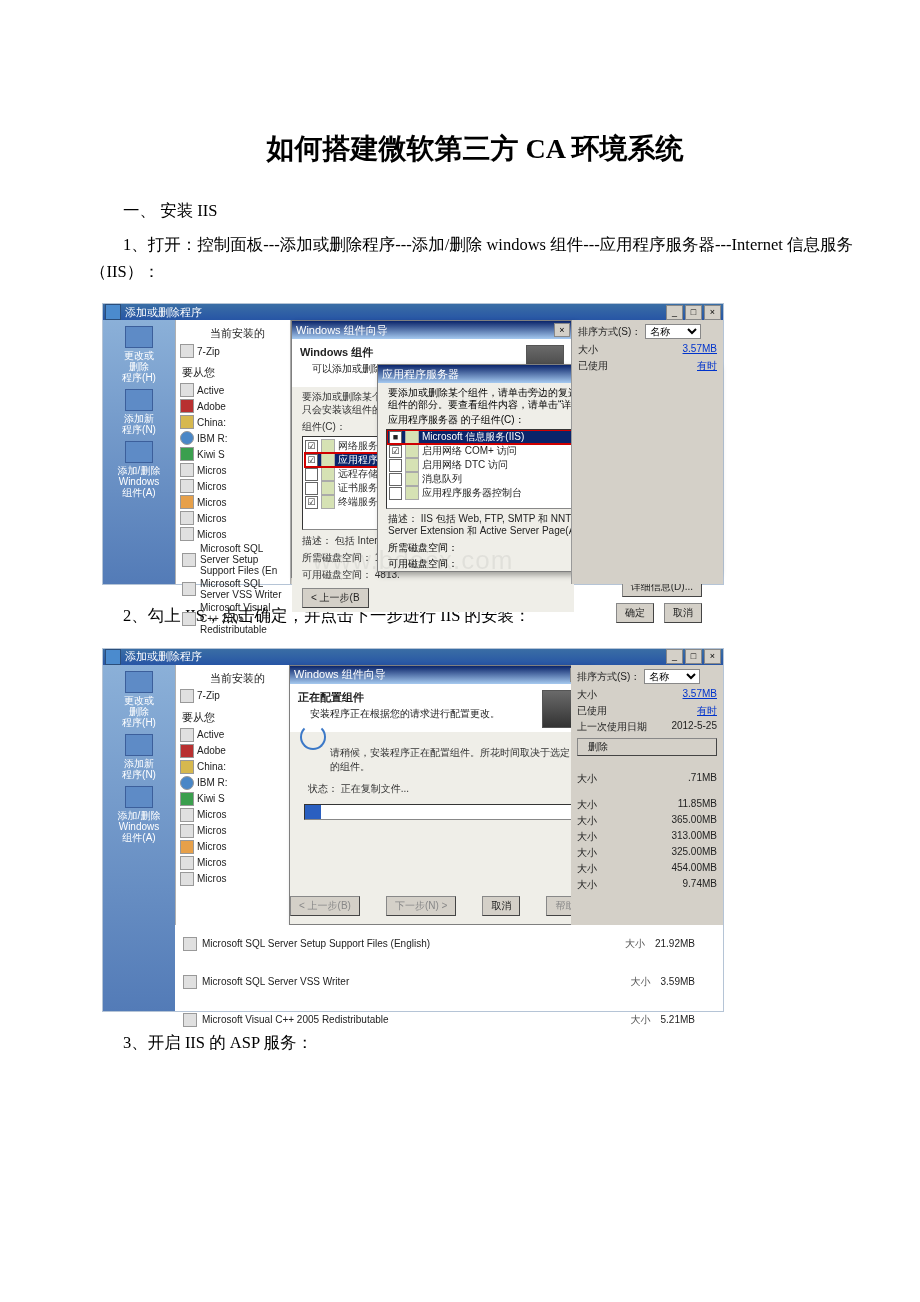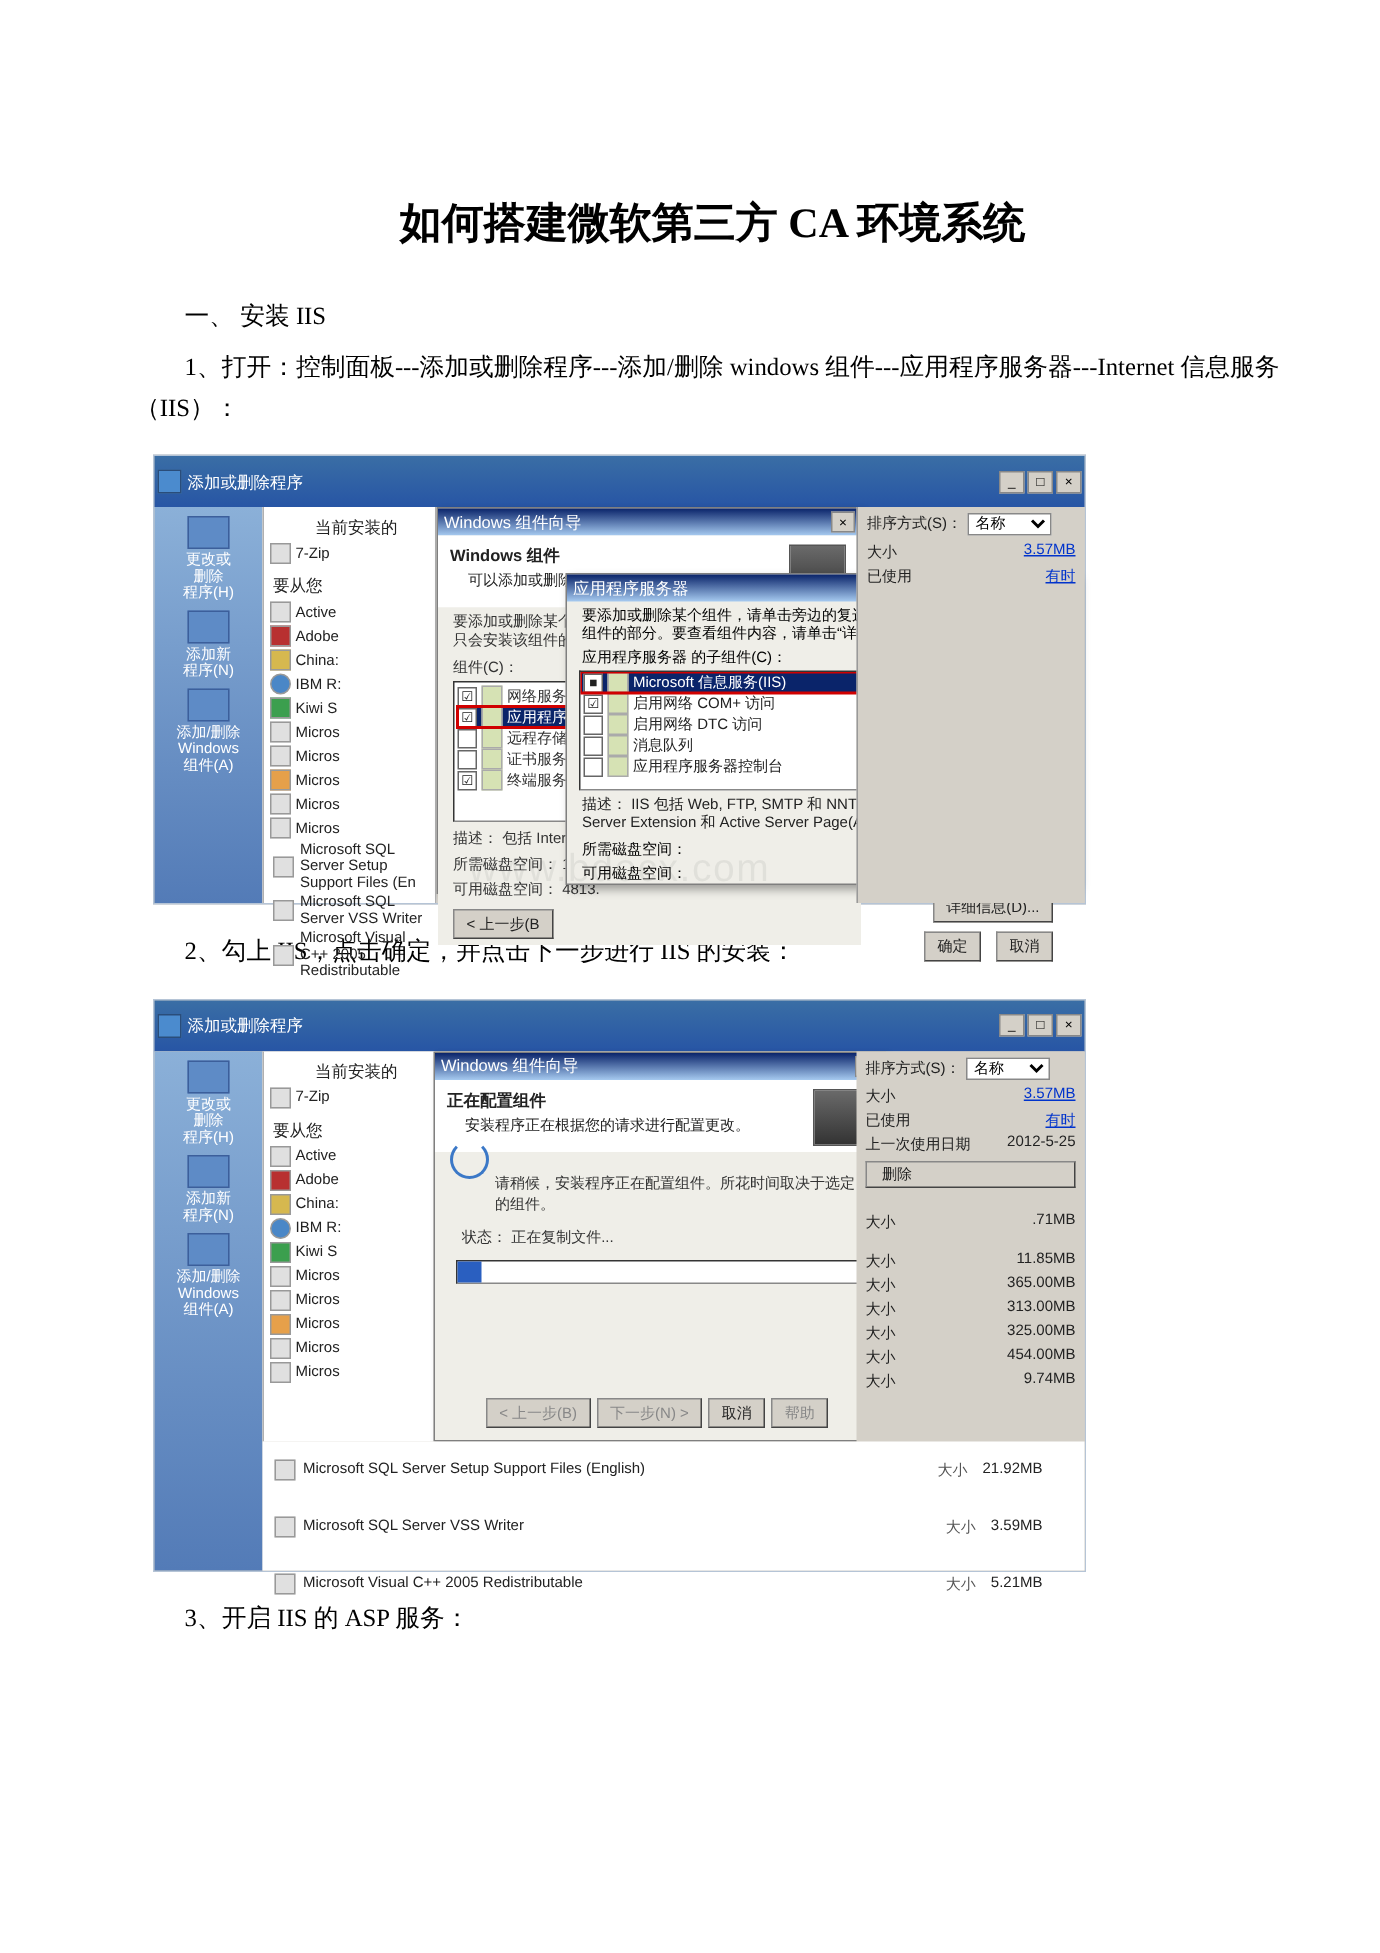--- a/index.html
+++ b/index.html
@@ -2,21 +2,21 @@
 <html><head>
 <meta charset="utf-8">
 <style>
   body { margin:0; background:#fff; font-family:"SimSun","Songti SC",serif; color:#000; }
   .page { width:920px; margin:0 auto; padding:130px 60px 60px 90px; box-sizing:border-box; }
   .title { font-size:28px; font-weight:bold; text-align:center; margin-bottom:30px; }
   .para { font-size:16.5px; line-height:1.6; margin:8px 0; text-indent:2em; }
   .para.no-indent { text-indent:0; margin-left:2em; }
   
   .shot { width:620px; margin:18px 0 18px 12px; border:1px solid #b5c4d6; background:#d4d0c8; font-family:"SimSun","NSimSun","MS Sans Serif",sans-serif; font-size:11px; position:relative; }
-  .titlebar { display:flex; align-items:center; background:linear-gradient(180deg,#3a6ea5 0%,#2755a5 100%); color:#fff; height:34px; padding:0 2px; }
+  .titlebar { display:flex; align-items:center; background:linear-gradient(180deg,#3a6ea5 0%,#2755a5 100%); color:#fff; height:16px; padding:0 2px; }
   .titlebar .tb-icon { width:14px;height:14px;margin-right:4px;background:#4b8bce;border:0.5px solid #2a4d7a; display:inline-block;}
   .winctrl { margin-left:auto; display:flex; gap:2px; }
   .winctrl span { width:15px;height:13px;background:#d4d0c8;border:1px solid #888;color:#000;display:flex;align-items:center;justify-content:center;font-size:9px;line-height:1; }
   .shot-body { position:relative; height:264px; background:#d4d0c8; }
   .left-rail { position:absolute;left:0;top:0;bottom:0;width:72px;background:#7aa3d0;background:linear-gradient(180deg,#8bb0d8 0%,#537bb7 100%); display:flex;flex-direction:column;align-items:center;gap:6px;padding-top:6px;box-sizing:border-box;color:#fff;}
   .rail-item { display:flex;flex-direction:column;align-items:center;font-size:10px;text-align:center;line-height:1.1;}
   .rail-icon { width:26px;height:20px;background:#5e8bc6;border:1px solid #3c5f9b;margin-bottom:2px;}
   .programs { position:absolute;left:72px;top:0;bottom:0;width:116px;background:#fff;border-left:1px solid #b0b0b0;border-right:1px solid #b0b0b0;box-sizing:border-box;padding:4px 0;}
   .programs .hdr1{font-size:11px;padding:2px 6px;color:#222;margin-left:28px;}
   .programs .hdr2{font-size:11px;padding:6px 6px 2px;color:#222;}
@@ -51,35 +51,35 @@
   .sub-row .cico{width:12px;height:12px;margin-right:3px;background:#d6e2b4;border:0.5px solid #aaa;}
   .sub-row .sz{margin-left:auto;color:#222;}
   .sub-row.red{background:#0a246a;color:#fff;outline:2px solid #d00000;outline-offset:-1px;}
   .sub-row.red .sz{color:#fff;}
   .wiz2 .desc{font-size:10px;margin:4px 10px;line-height:1.2;color:#222;}
   .wiz2 .spc{font-size:10px;margin:2px 10px;display:flex;}
   .wiz2 .spc span:last-child{margin-left:auto;}
   .wiz2 .btns{display:flex;justify-content:flex-end;gap:6px;padding:4px 10px;}
   
   .right-pane{position:absolute;right:0;top:0;bottom:0;width:152px;background:#d4d0c8;border-left:1px solid #999;padding:4px 6px;box-sizing:border-box;font-size:10px;color:#222;}
-  .sort-row{display:flex;align-items:flex-start;margin-bottom:4px;}
+  .sort-row{display:flex;align-items:flex-end;margin-bottom:4px;}
   .sort-row select{font-size:10px;width:56px;margin-left:4px;border:1px solid #888;background:#fff;}
   .size-row{display:flex;justify-content:space-between;font-size:10px;margin:2px 0;}
   .size-row .link{color:#0033cc;text-decoration:underline;}
   .right-list-row{display:flex;justify-content:space-between;font-size:10px;margin:2px 0;}
   .delbtn{border:1px solid #888;border-right-color:#444;border-bottom-color:#444;background:#d4d0c8;font-size:10px;padding:1px 10px;margin-left:auto;display:block;margin-top:4px;}
   
   .shot2body{position:relative;height:346px;background:#d4d0c8;}
   .wiz3{position:absolute;left:186px;top:0;width:300px;height:258px;background:#efeee8;border:1px solid #7f7f7f;box-shadow:2px 2px 4px rgba(0,0,0,.3);}
   .progress-note{font-size:10px;margin:14px 18px 0 40px;color:#333;}
   .spinner{position:absolute;left:10px;top:58px;width:22px;height:22px;border:2px solid #3b78c7;border-top-color:transparent;border-radius:50%;}
   .status-line{font-size:10px;margin:8px 18px;color:#333;}
   .pbar{margin:4px 14px;height:14px;background:#fff;border:1px inset #888;position:relative;}
   .pbar .fill{position:absolute;left:0;top:0;bottom:0;width:6%;background:repeating-linear-gradient(90deg,#2a5fc0 0 6px,#2a5fc0 6px 8px);}
-  .wiz3-btns{position:absolute;bottom:8px;left:0;right:0;display:flex;justify-content:center;gap:0;}
+  .wiz3-btns{position:absolute;bottom:8px;left:0;right:0;display:flex;gap:22px;}
   .right-pane2{position:absolute;right:0;top:0;bottom:0;width:152px;background:#d4d0c8;padding:4px 6px;box-sizing:border-box;font-size:10px;color:#222;}
   .bottom-rows{position:absolute;left:72px;right:0;top:260px;bottom:0;background:#fff;}
   .brow{display:flex;align-items:center;font-size:10px;padding:12px 8px;color:#222;}
   .brow .prog-ico{margin-right:5px;}
   .brow .blab{margin-right:10px;color:#555;}
   .close-x{position:absolute;right:4px;top:2px;width:14px;height:12px;background:#d4d0c8;border:1px solid #888;display:flex;align-items:center;justify-content:center;font-size:9px;color:#000;}
   .wm{position:absolute;left:50%;transform:translateX(-50%);bottom:8px;font-family:Arial,Helvetica,sans-serif;font-size:26px;letter-spacing:1px;color:rgba(0,0,0,.06);pointer-events:none;}
 </style>
 </head>
 <body>

